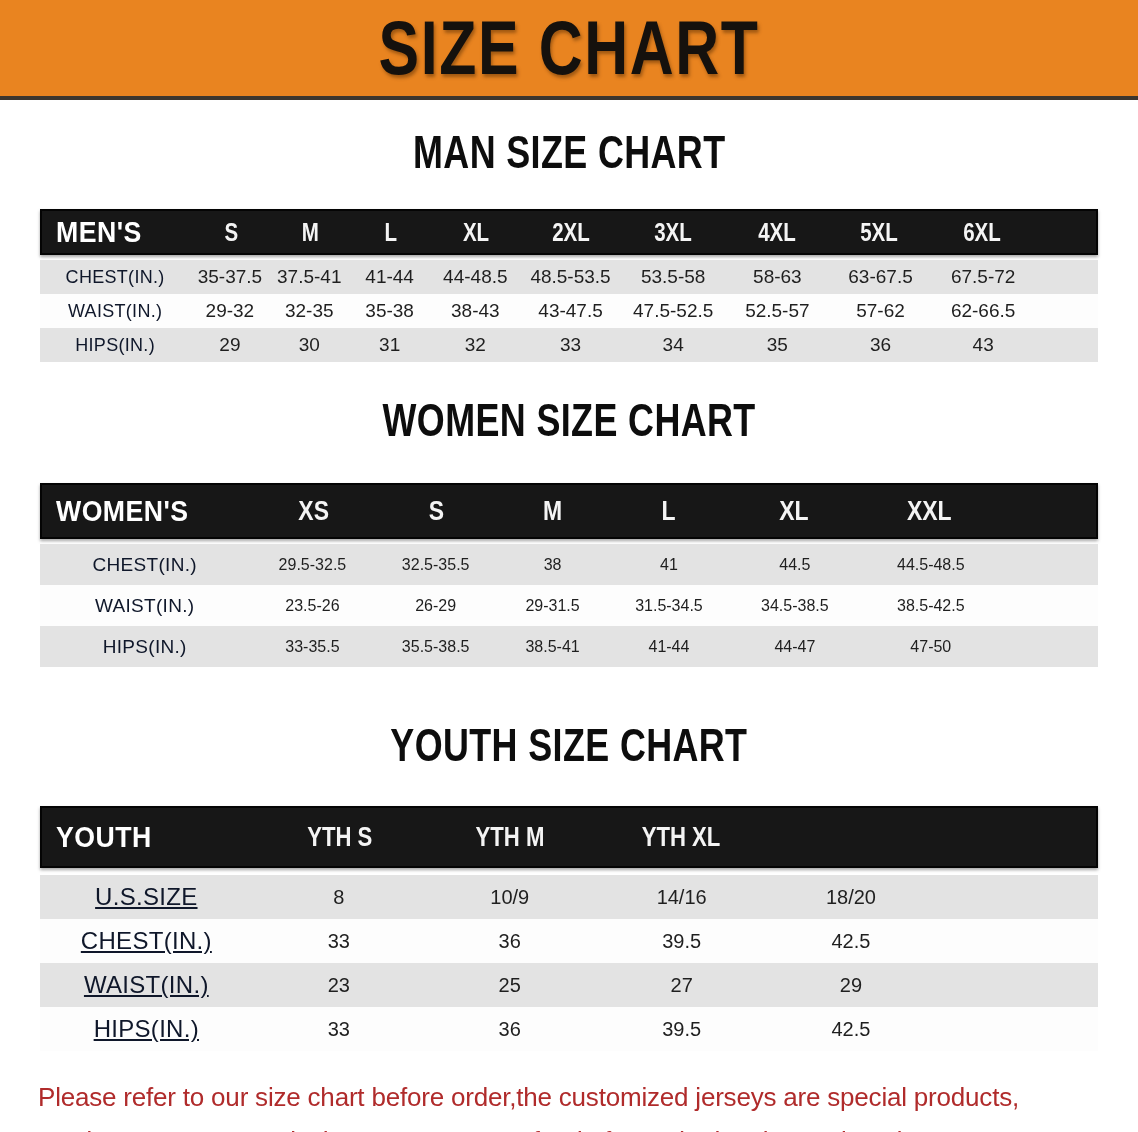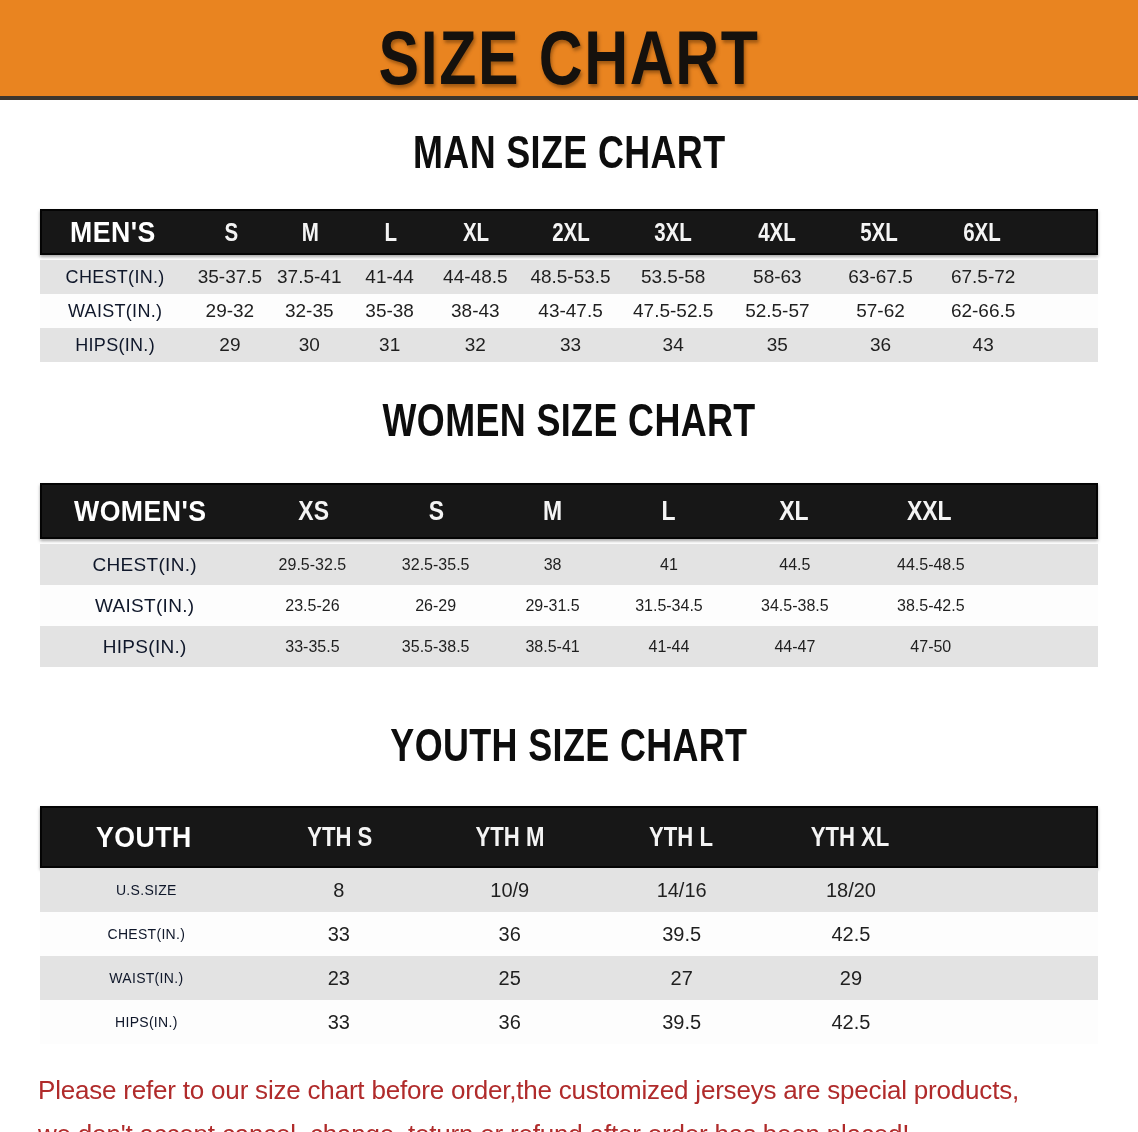--- a/index.html
+++ b/index.html
@@ -6,21 +6,21 @@
   html,body { background:#ffffff; }
   body {
     width:1138px; height:1132px; overflow:hidden;
     font-family:"Liberation Sans", sans-serif;
     position:relative;
   }
   
   .banner {
     width:1138px; height:100px; background:#e98420;
     border-bottom:4px solid #3c362e;
-    display:flex; align-items:flex-end; justify-content:center;
+    display:flex; align-items:center; justify-content:center;
   }
   .banner .cond {
     display:inline-block; transform:scaleX(0.80); transform-origin:center;
     font-size:76px; font-weight:800; letter-spacing:2px; color:#15110d;
     text-shadow:2px 3px 4px rgba(70,35,0,0.45);
     white-space:nowrap; line-height:1;
   }
   
   .section-heading { text-align:center; line-height:48px; }
   .section-heading .cond {
@@ -35,43 +35,43 @@
   .tbl { width:1058px; margin:0 40px; }
   .thead {
     display:flex; align-items:center;
     background:#171717; color:#ffffff;
     border:2px solid #040404;
     box-shadow:0 2px 3px rgba(0,0,0,0.35);
     margin-bottom:5px;
   }
   .men   .thead { height:46px; }
   .women .thead { height:56px; }
-  .youth .thead { height:62px; margin-bottom:0; }
+  .youth .thead { height:62px; margin-bottom:7px; }
   .trow { display:flex; align-items:center; background:#fdfdfd; }
   .men   .trow { height:34px; }
   .women .trow { height:41px; }
   .youth .trow { height:44px; }
   .tbody .trow:nth-child(odd) { background:#e3e3e3; }
   .cell { text-align:center; color:#1f1f1f; overflow:hidden; white-space:nowrap; }
-  .corner-cell { text-align:center; }
+  .corner-cell { text-align:left; padding-left:14px; }
   .corner-cell .cond {
     display:inline-block; transform:scaleX(0.92); transform-origin:left center;
     font-weight:800; font-size:29px; letter-spacing:0.5px; color:#fff;
   }
   .size-cell .cond {
     display:inline-block; transform:scaleX(0.82); transform-origin:center;
     font-weight:600; color:#f4f4f4; white-space:nowrap;
   }
   .men   .size-cell .cond { font-size:25px; }
   .women .size-cell .cond { font-size:28px; }
   .youth .size-cell .cond { font-size:27px; }
   .label-cell { letter-spacing:0.3px; color:#0f172a; }
   .men   .label-cell { font-size:18px; }
   .women .label-cell { font-size:19px; }
-  .youth .label-cell { font-size:14px; }
+  .youth .label-cell { font-size:24px;text-decoration:underline; }
   .men   .value-cell { font-size:19px; }
   .women .value-cell { font-size:16px; }
   .youth .value-cell { font-size:20px; }
   
   .men .cell:nth-child(1){width:14.2%}
   .men .cell:nth-child(2){width:7.5%}
   .men .cell:nth-child(3){width:7.5%}
   .men .cell:nth-child(4){width:7.7%}
   .men .cell:nth-child(5){width:8.5%}
   .men .cell:nth-child(6){width:9.5%}
@@ -219,21 +219,20 @@
   </div>
 
 <div class="section-heading h-youth">
   <span class="cond">YOUTH SIZE CHART</span>
 </div>
 <div class="tbl youth">
     <div class="thead">
       <div class="cell corner-cell"><span class="cond">YOUTH</span></div>
       <div class="cell size-cell"><span class="cond">YTH S</span></div>
       <div class="cell size-cell"><span class="cond">YTH M</span></div>
-      <div class="cell size-cell"><span class="cond">YTH L</span></div>
       <div class="cell size-cell"><span class="cond">YTH XL</span></div>
       <div class="cell filler-cell"></div>
     </div>
     <div class="tbody">
       <div class="trow">
         <div class="cell label-cell">U.S.SIZE</div>
         <div class="cell value-cell">8</div>
         <div class="cell value-cell">10/9</div>
         <div class="cell value-cell">14/16</div>
         <div class="cell value-cell">18/20</div>

